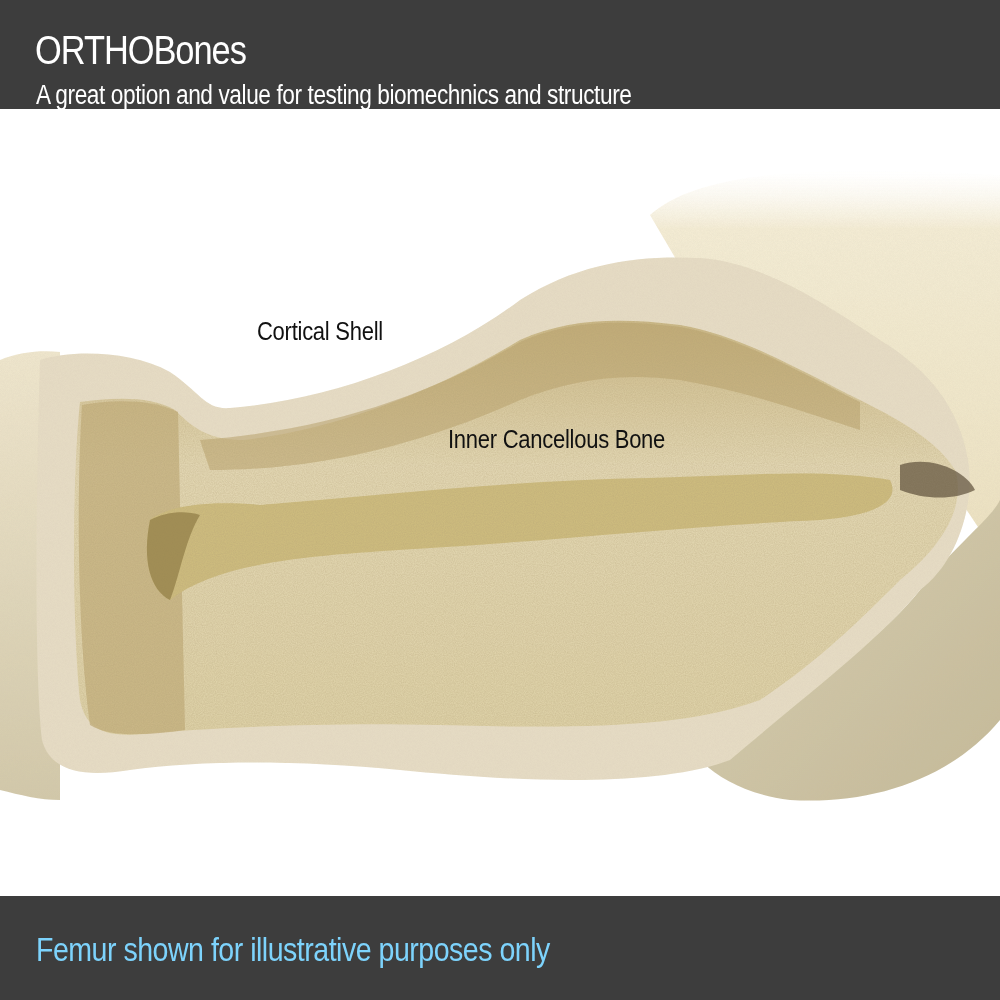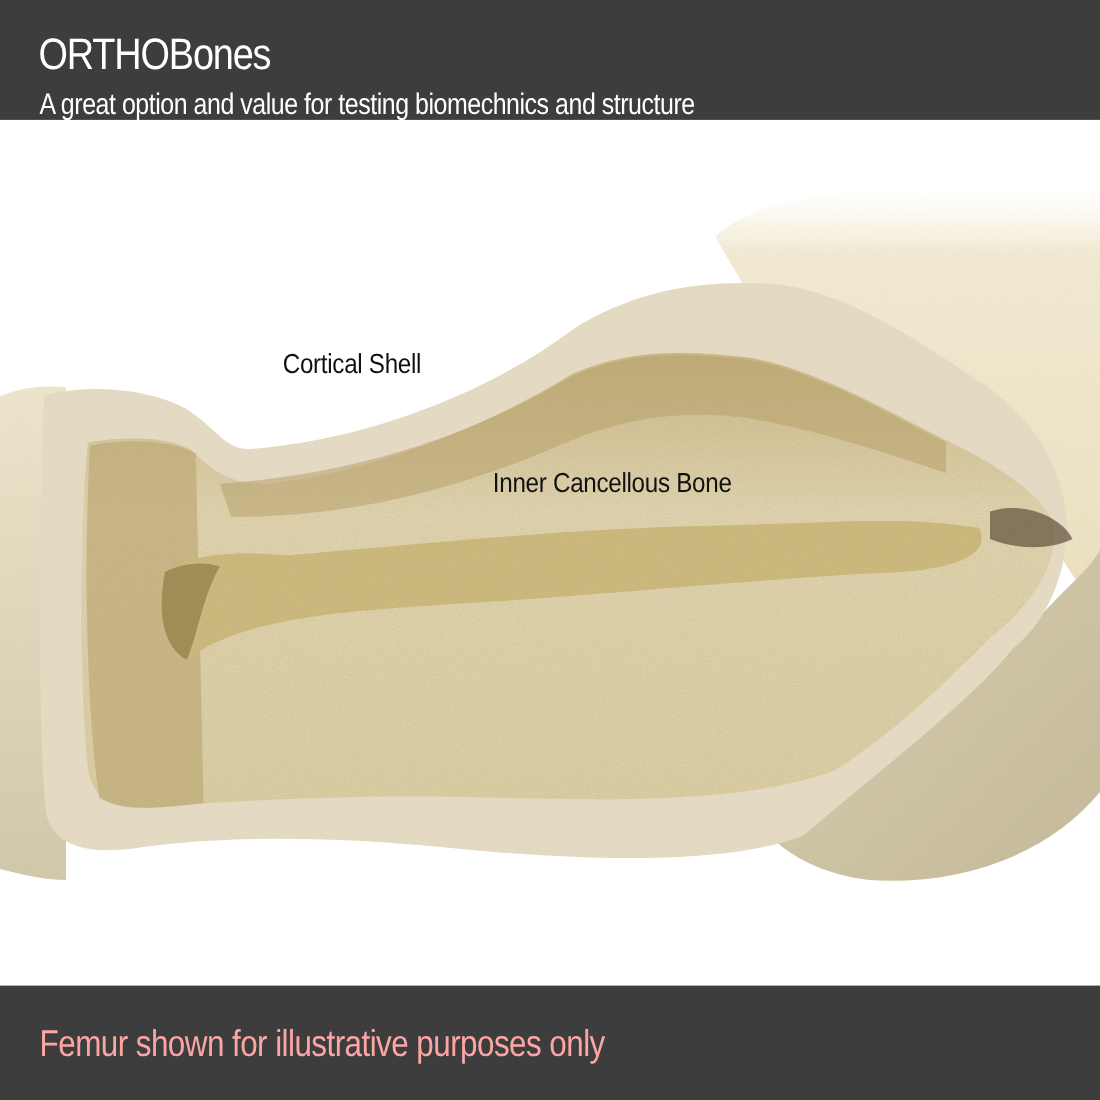--- a/index.html
+++ b/index.html
@@ -32,21 +32,21 @@
     .label {
       position: absolute; color: #111111; font-size: 25px; line-height: 1;
       white-space: nowrap; transform: scaleX(0.88); transform-origin: left top;
       letter-spacing: -0.3px;
     }
     .label.cortical { left: 257px; top: 176px; }
     .label.cancellous { left: 448px; top: 284px; }
 
     .footer {
       position: absolute; left: 0; top: 896px; width: 1000px; height: 104px;
-      background: #3d3d3d; color: #fca5a5;
+      background: #3d3d3d; color: #7dd3fc;
     }
     .footer .caption {
       position: absolute; left: 36px; top: 36px;
       font-size: 34px; letter-spacing: -0.6px; line-height: 1;
       transform: scaleX(0.84); transform-origin: left top;
       white-space: nowrap;
     }
   </style>
 </head>
 <body>

